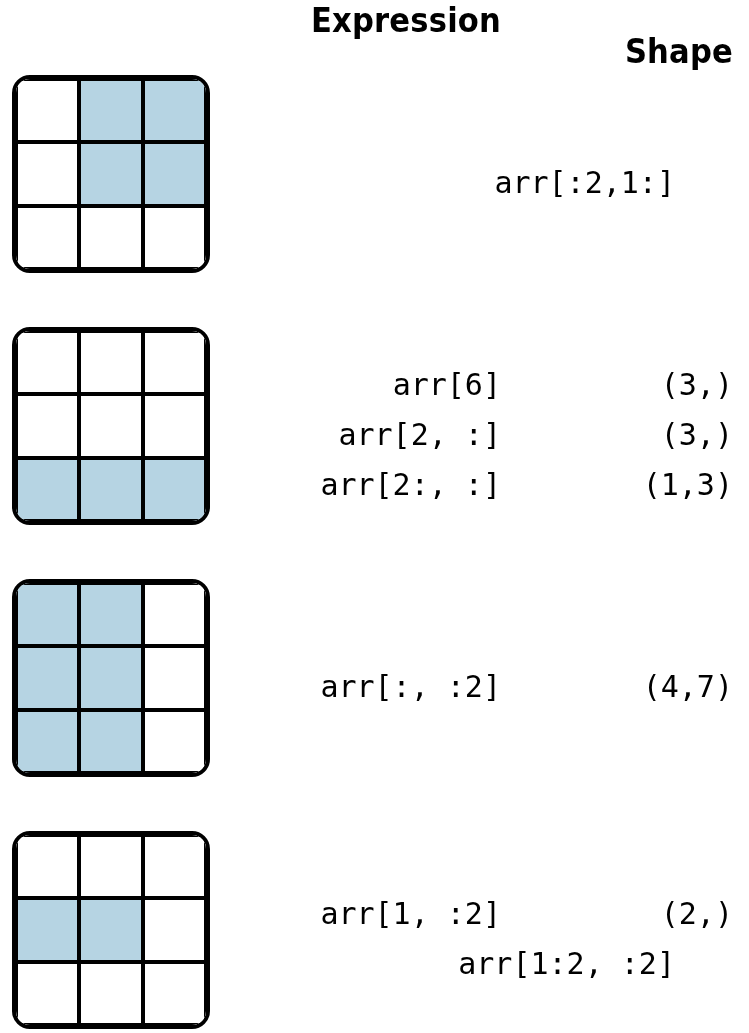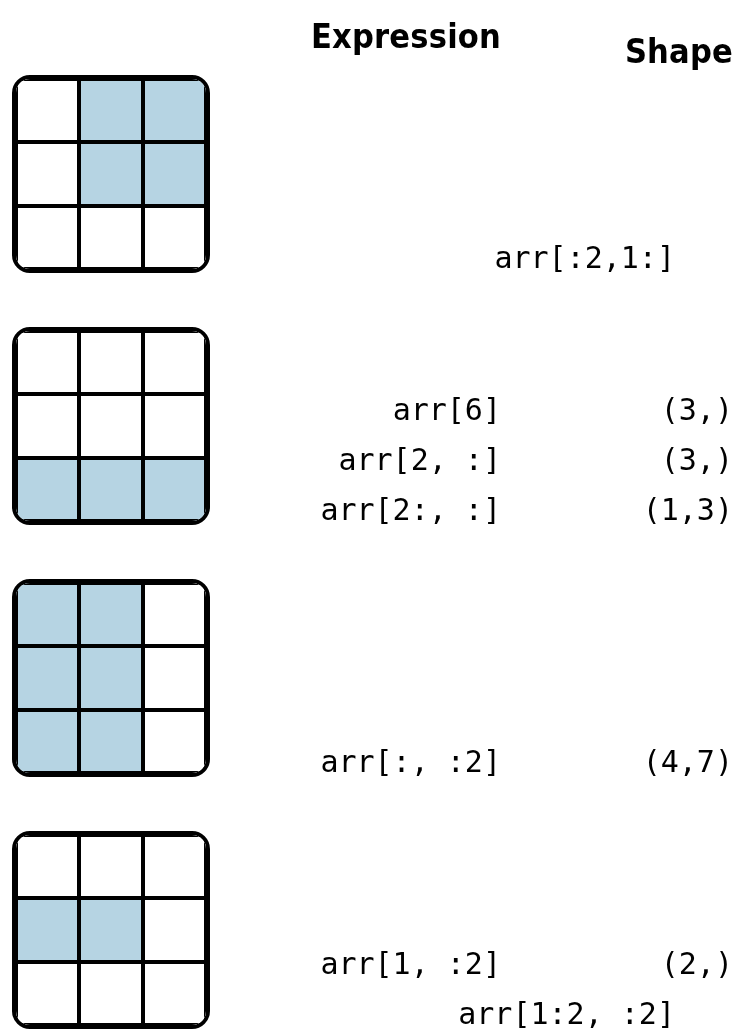--- a/index.html
+++ b/index.html
@@ -16,39 +16,38 @@
     padding: 0 12px;
   }
   .headers {
     display: flex;
     font-family: "DejaVu Sans Condensed", "Arial Narrow", "Helvetica Neue", sans-serif;
     font-stretch: condensed;
     font-weight: 600;
     font-size: 34px;
     letter-spacing: 0.2px;
     margin-bottom: 4px;
-    align-items: center;
   }
   .headers .spacer {
     width: 260px;
   }
   .headers .col-expr {
     flex: 1;
     text-align: right;
     padding-right: 62px;
   }
   .headers .col-shape {
     width: 170px;
     text-align: right;
     padding-right: 4px;
     margin-top: 31px;
   }
   .row-block {
     display: flex;
-    align-items: flex-end;
+    align-items: center;
     margin-bottom: 54px;
   }
   .row-block:last-child {
     margin-bottom: 0;
   }
   .grid {
     width: 198px;
     height: 198px;
     border: 4px solid #000;
     border-radius: 18px;

